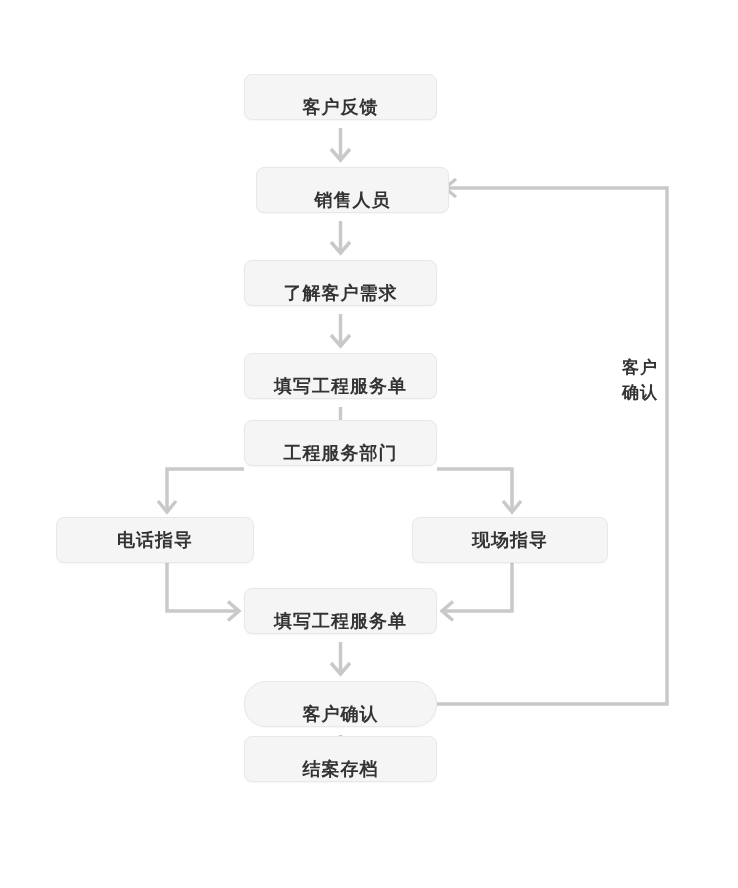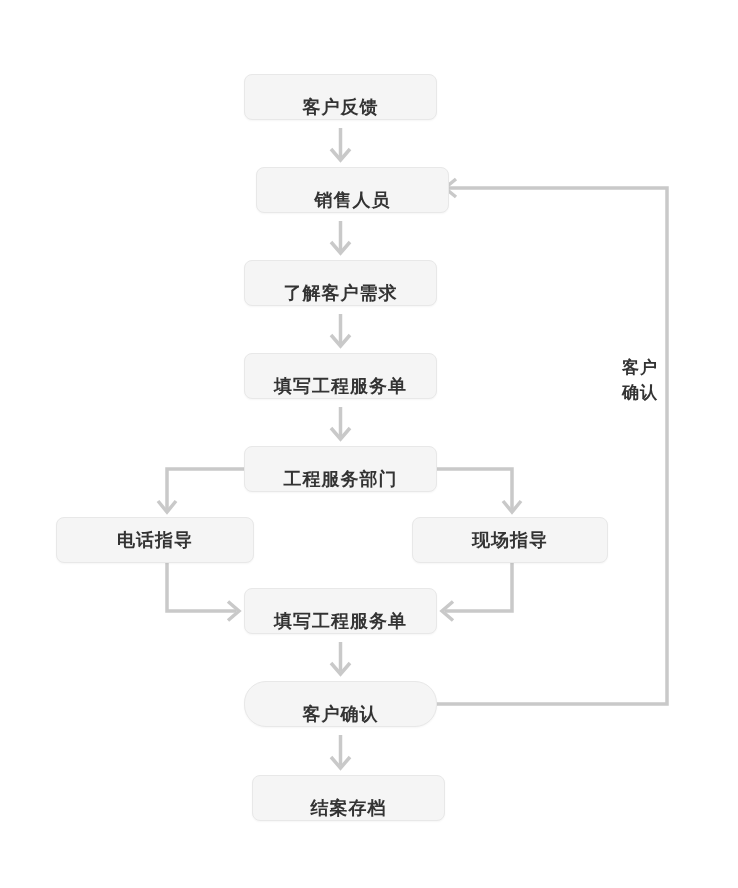--- a/index.html
+++ b/index.html
@@ -40,26 +40,26 @@
     font-size: 18px;
     font-weight: bold;
     color: #333333;
     letter-spacing: 1px;
   }
   .node-main { left: 244px; width: 193px; align-items: flex-end; }
   #n-customer-feedback { top: 74px; }
   #n-sales-person      { top: 167px; margin-left: 12px; }
   #n-understand-needs  { top: 260px; }
   #n-fill-form         { top: 353px; }
-  #n-engineering-dept  { top: 446px; }
+  #n-engineering-dept  { top: 420px; }
   #n-phone-guidance    { left: 56px;  width: 198px; top: 517px; }
   #n-onsite-guidance   { left: 412px; width: 196px; top: 517px; }
   #n-service-record    { top: 588px; }
   #n-customer-confirm  { top: 681px; border-radius: 22px; }
-  #n-archive           { top: 775px; margin-left: 8px; }
+  #n-archive           { top: 736px; }
   .feedback-label {
     position: absolute;
     left: 616px;
     top: 355px;
     width: 48px;
     font-size: 17px;
     font-weight: bold;
     color: #333333;
     line-height: 25px;
     text-align: center;

